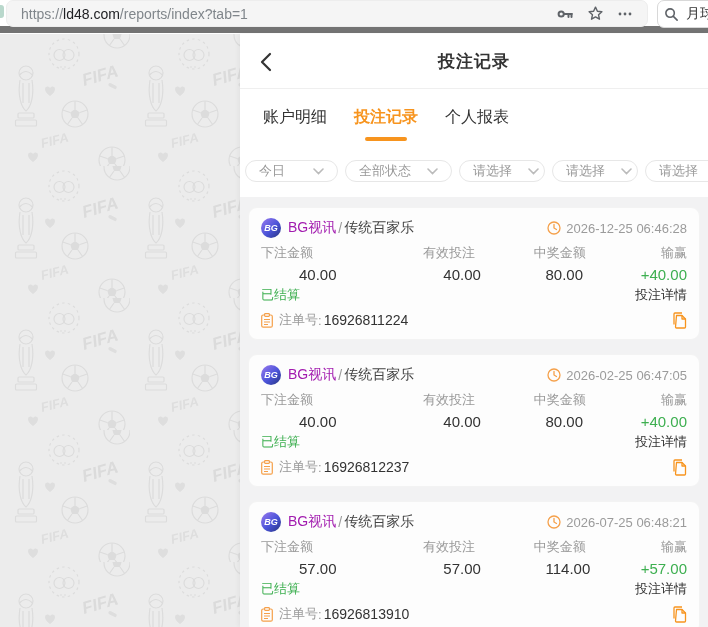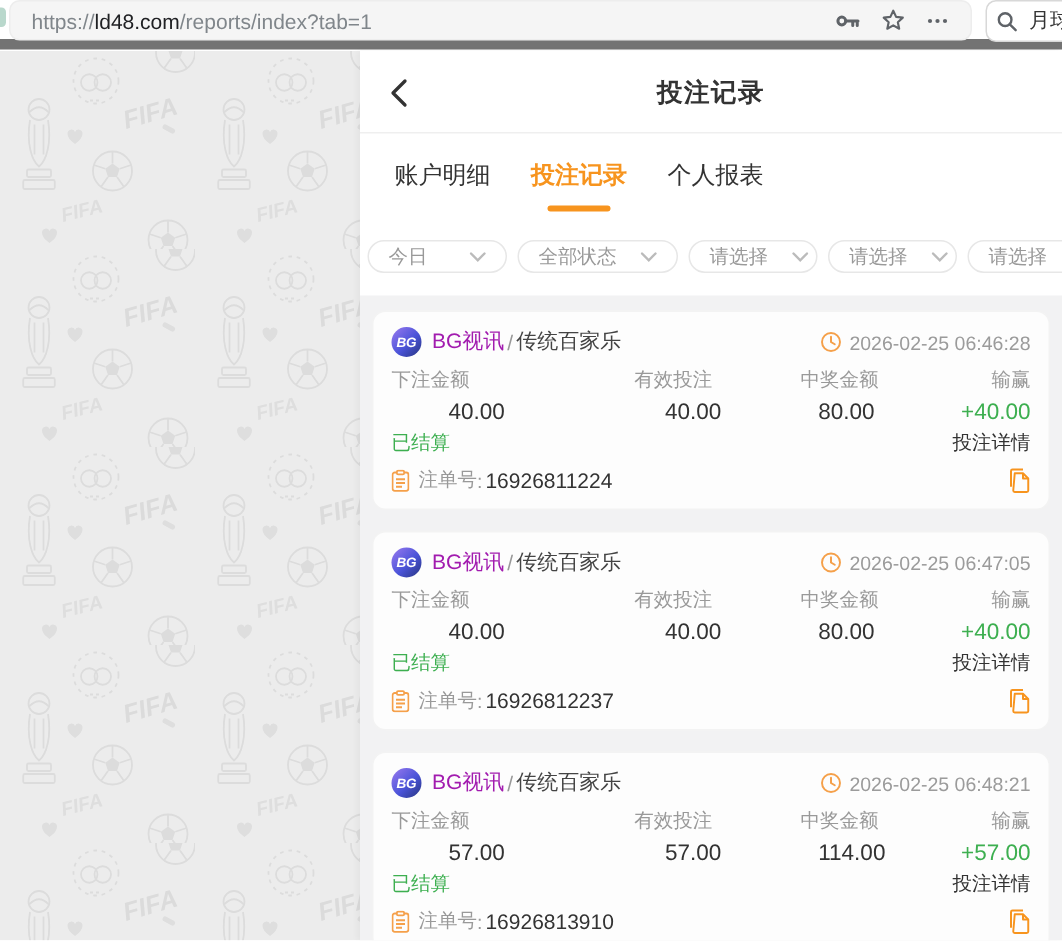--- a/index.html
+++ b/index.html
@@ -264,21 +264,21 @@
       <span class="bg-badge">BG</span>
       <span class="name">BG视讯</span>
       <span class="sep">/</span>
       <span class="game">传统百家乐</span>
     </div>
     <div class="timestamp">
       <svg width="14" height="14" viewBox="0 0 14 14" fill="none" stroke="#f5a04a" stroke-width="1.3" stroke-linecap="round">
                 <circle cx="7" cy="7" r="6"></circle>
                 <path d="M7 3.5 V7 L9.5 8.5"></path>
               </svg>
-      <span>2026-02-25 06:46:28</span>
+      <span>2026-12-25 06:46:28</span>
     </div>
   </div>
   <div class="row-labels">
     <span class="c1">下注金额</span>
     <span class="c2">有效投注</span>
     <span class="c3">中奖金额</span>
     <span class="c4">输赢</span>
   </div>
   <div class="row-values">
     <span class="c1 val">40.00</span>
@@ -368,21 +368,21 @@
       <span class="bg-badge">BG</span>
       <span class="name">BG视讯</span>
       <span class="sep">/</span>
       <span class="game">传统百家乐</span>
     </div>
     <div class="timestamp">
       <svg width="14" height="14" viewBox="0 0 14 14" fill="none" stroke="#f5a04a" stroke-width="1.3" stroke-linecap="round">
                 <circle cx="7" cy="7" r="6"></circle>
                 <path d="M7 3.5 V7 L9.5 8.5"></path>
               </svg>
-      <span>2026-02-25 06:48:21</span>
+      <span>2026-07-25 06:48:21</span>
     </div>
   </div>
   <div class="row-labels">
     <span class="c1">下注金额</span>
     <span class="c2">有效投注</span>
     <span class="c3">中奖金额</span>
     <span class="c4">输赢</span>
   </div>
   <div class="row-values">
     <span class="c1 val">57.00</span>

